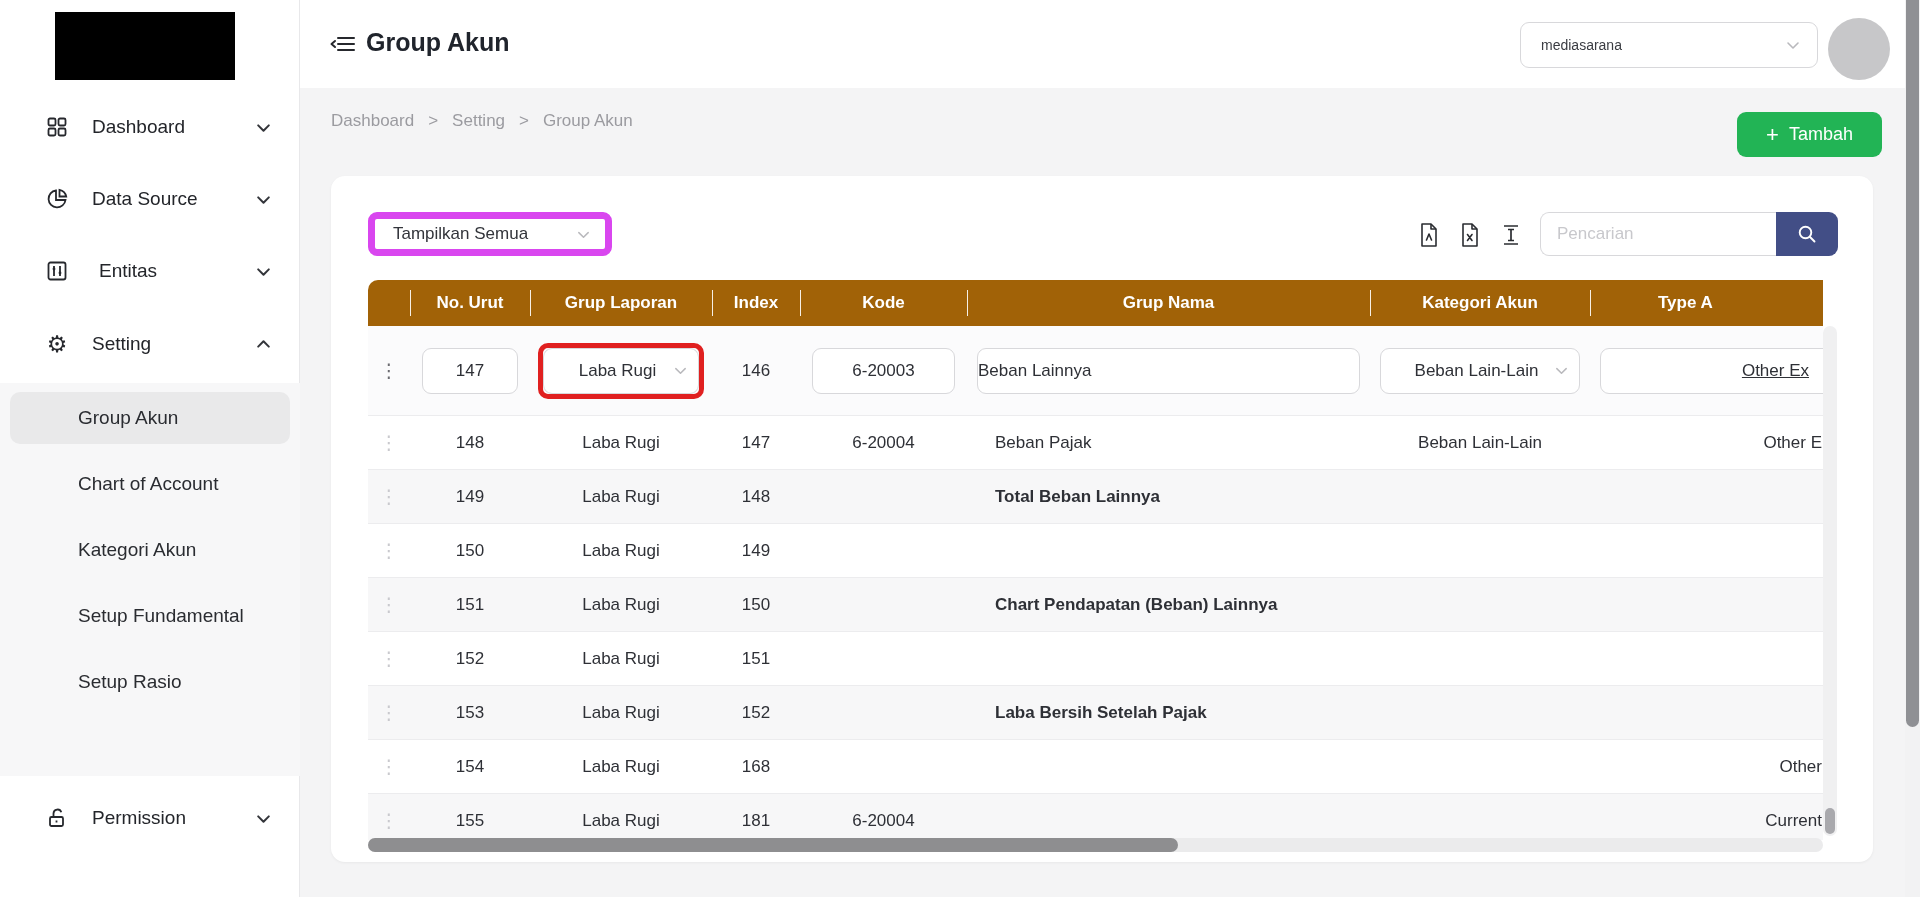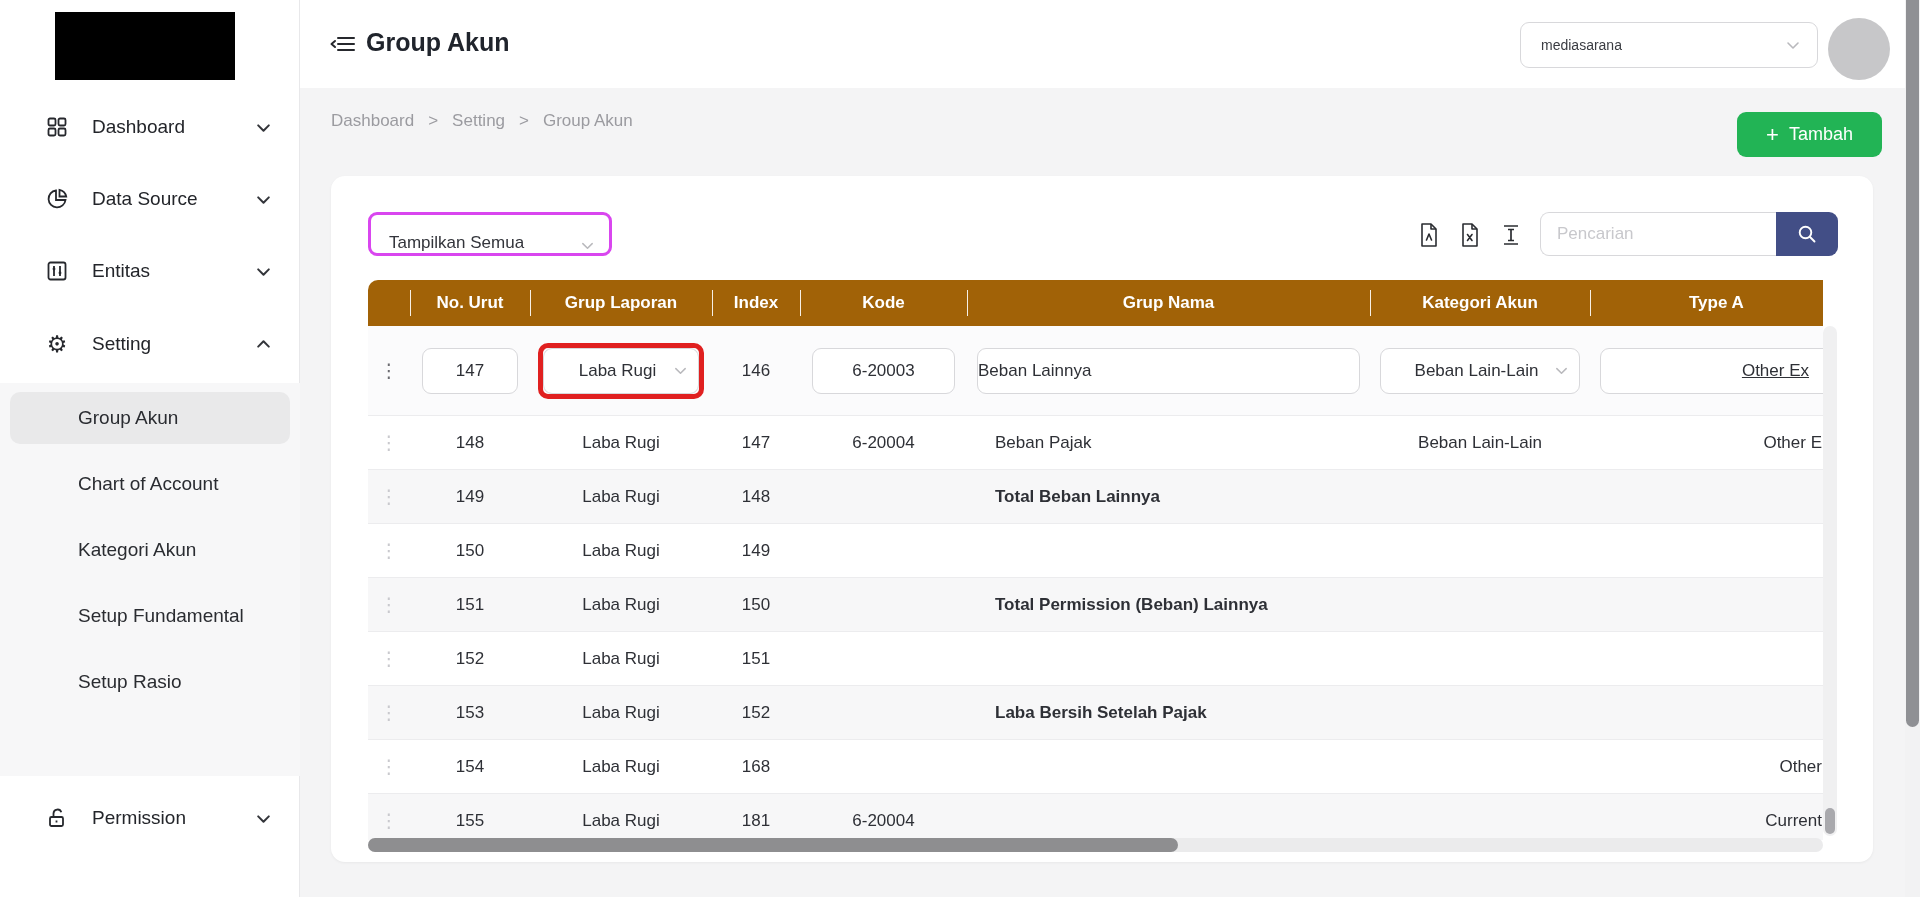--- a/index.html
+++ b/index.html
@@ -26,37 +26,37 @@
   .avatar { position:absolute; left:1528px; top:18px; width:62px; height:62px; border-radius:50%; background:#c7c7c9; }
 
   
   .content { position:absolute; left:300px; top:88px; width:1605px; height:809px; background:#f4f4f5; }
   .breadcrumb { position:absolute; left:31px; top:23px; display:flex; align-items:center; gap:14px; font-size:17px; color:#9b9ba0; }
   .btn-tambah { position:absolute; left:1437px; top:24px; width:145px; height:45px; background:#22b455; border:none; border-radius:9px; color:#fff; font-size:18px; font-family:inherit; display:flex; align-items:center; justify-content:center; gap:10px; cursor:pointer; }
   .btn-tambah .plus { font-size:22px; font-weight:400; line-height:1; }
 
   
   .card { position:absolute; left:31px; top:88px; width:1542px; height:686px; background:#fff; border-radius:14px; box-shadow:0 1px 3px rgba(0,0,0,.05); overflow:hidden; }
-  .filter-select { position:absolute; left:37px; top:36px; width:244px; height:44px; border:3px solid #d946ef; border-radius:9px; background:#fff; display:flex; align-items:flex-end; padding:0 14px 0 18px; cursor:pointer; }
+  .filter-select { position:absolute; left:37px; top:36px; width:244px; height:44px; border:7px solid #d946ef; border-radius:9px; background:#fff; display:flex; align-items:center; padding:0 14px 0 18px; cursor:pointer; }
   .filter-select .fsel-label { font-size:17px; color:#33353b; flex:1; }
   .tool-icon { position:absolute; top:46px; width:26px; height:26px; cursor:pointer; display:flex; align-items:center; justify-content:center; }
   .ti-pdf { left:1085px; } .ti-excel { left:1126px; } .ti-height { left:1167px; }
   .search-wrap { position:absolute; left:1209px; top:36px; width:298px; height:44px; display:flex; }
   .search-input { width:236px; height:44px; border:1px solid #d8d8db; border-right:none; border-radius:9px 0 0 9px; padding:0 16px; font-size:17px; font-family:inherit; color:#33353b; outline:none; }
   .search-input::placeholder { color:#c8c8cc; }
   .search-btn { width:62px; height:44px; background:#424e86; border:none; border-radius:0 9px 9px 0; display:flex; align-items:center; justify-content:center; cursor:pointer; }
 
   
   .table-viewport { position:absolute; left:37px; top:104px; width:1455px; height:560px; overflow:hidden; }
   .tbl { width:1542px; }
   .grid-cols { display:grid; grid-template-columns:42px 120px 182px 88px 167px 403px 220px 320px; align-items:center; }
   .thead { height:46px; background:#a16207; border-radius:10px 10px 0 0; color:#fff; }
   .th { position:relative; text-align:center; font-size:17px; font-weight:700; height:46px; line-height:46px; white-space:nowrap; }
   .th.sep::before { content:""; position:absolute; left:0; top:10px; width:1px; height:26px; background:rgba(255,255,255,.9); }
-  .th.c-type { text-align:left; padding-left:99px; }
+  .th.c-type { text-align:left; padding-left:68px; }
 
   .edit-row { height:90px; background:#fbfbfc; border-bottom:1px solid #ececee; }
   .ebox { height:46px; border:1px solid #d8d8db; border-radius:9px; background:#fff; display:flex; align-items:center; justify-content:center; font-size:17px; color:#2e3036; }
   .cellwrap { display:flex; justify-content:center; align-items:center; }
   .red-ring { border:5px solid #e02020; border-radius:10px; }
   .esel { justify-content:flex-start; padding:0 10px 0 18px; }
   .esel .esel-text { flex:1; text-align:center; }
   .handle { text-align:center; font-size:19px; color:#c9c9ce; letter-spacing:0; cursor:grab; }
   .edit-row .handle { color:#6b6b70; }
   .static-val { text-align:center; font-size:17px; color:#2e3036; }
@@ -111,21 +111,21 @@
           </svg>
       </span>
       <span class="nlabel">Data Source</span>
       <span class="chev">
           <svg width="17" height="17" viewBox="0 0 16 16">
             <polyline points="3,6 8,11 13,6" fill="none" stroke="#33353a" stroke-width="1.9" stroke-linecap="round" stroke-linejoin="round"></polyline>
           </svg>
         </span>
     </div>
 
-    <div class="nav-item" style="top:247px;">
+    <div class="nav-item" style="top:247px;gap:7px;">
       <span class="nicon">
         <svg width="24" height="24" viewBox="0 0 24 24" fill="none" stroke="#26282d" stroke-width="1.8">
             <rect x="3.5" y="3.5" width="17" height="17" rx="2"></rect>
             <line x1="9" y1="7" x2="9" y2="17"></line>
             <line x1="15" y1="7" x2="15" y2="17"></line>
             <circle cx="9" cy="10" r="1.4" fill="#26282d" stroke="none"></circle>
             <circle cx="15" cy="14" r="1.4" fill="#26282d" stroke="none"></circle>
           </svg>
       </span>
       <span class="nlabel">Entitas</span>
@@ -341,21 +341,21 @@
     <span class="cell"></span>
     <span class="cell c-type"></span>
   </div>
 
   <div class="trow grid-cols alt">
     <span class="handle">⋮</span>
     <span class="cell">151</span>
     <span class="cell">Laba Rugi</span>
     <span class="cell">150</span>
     <span class="cell"></span>
-    <span class="cell c-nama bold">Total Permission (Beban) Lainnya</span>
+    <span class="cell c-nama bold">Chart Pendapatan (Beban) Lainnya</span>
     <span class="cell"></span>
     <span class="cell c-type"></span>
   </div>
 
   <div class="trow grid-cols">
     <span class="handle">⋮</span>
     <span class="cell">152</span>
     <span class="cell">Laba Rugi</span>
     <span class="cell">151</span>
     <span class="cell"></span>

